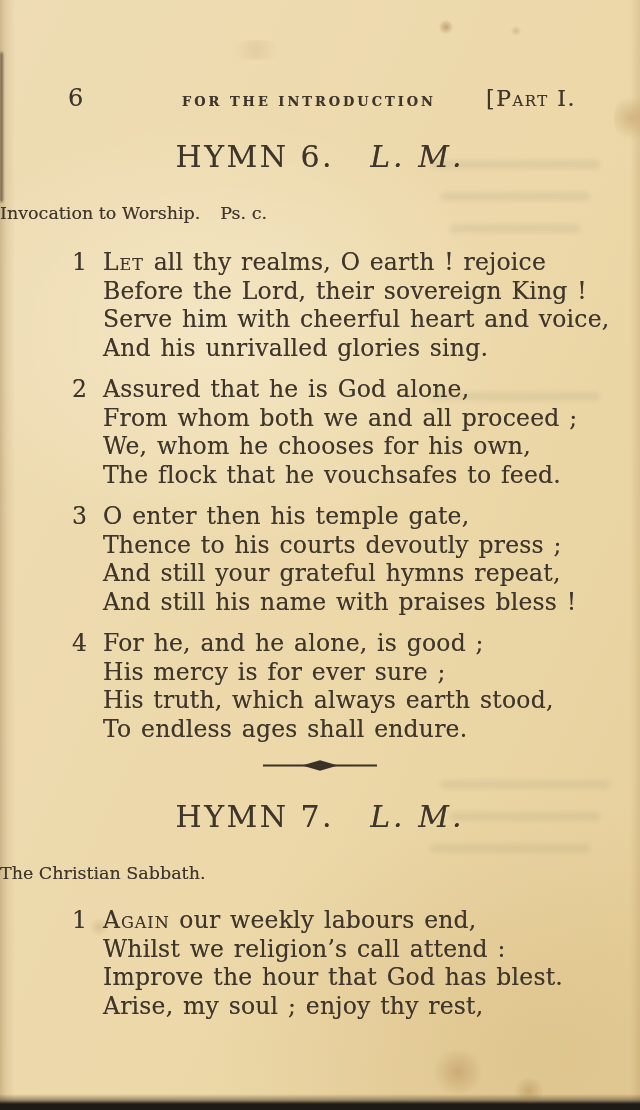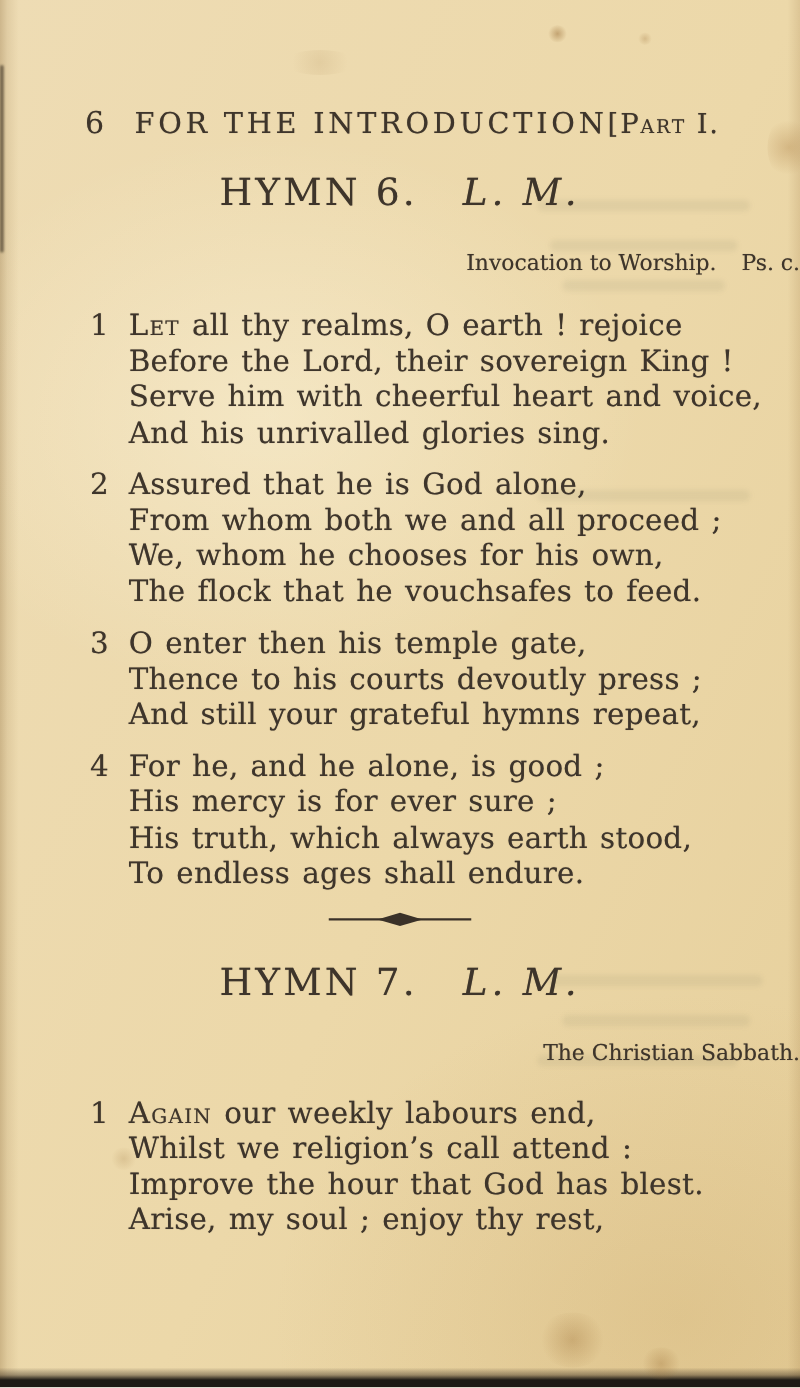--- a/index.html
+++ b/index.html
@@ -53,30 +53,30 @@
 
   
   .content { position:relative; z-index:2; }
   .sc { font-variant-caps:small-caps; }
 
   .running-head {
     display:flex; align-items:baseline;
     margin:86px 64px 0 68px; line-height:24px;
   }
   .pagenum  { font-size:24px; width:64px; }
-  .rh-title { flex:1; text-align:center; font-size:23px; letter-spacing:3px; white-space:nowrap; }
+  .rh-title { flex:1; text-align:center; font-size:13px; letter-spacing:3px; white-space:nowrap;font-weight:bold; }
   .rh-part  { font-size:22px; letter-spacing:1.5px; white-space:nowrap; }
 
   .hymn-heading {
     margin:25px 0 0 0; text-align:center; font-weight:normal;
     font-size:30px; line-height:36px; letter-spacing:2.5px; white-space:nowrap;
   }
   .meter { font-style:italic; margin-left:24px; letter-spacing:3px;margin-top:21px; }
 
-  .epigraph { margin-top:27px; text-align:right; font-size:17.5px; line-height:22px; }
+  .epigraph { margin-top:27px; text-align:left; font-size:17.5px; line-height:22px; }
   .epi-ref  { margin-left:20px; }
 
   .verses { margin:24px 40px 0 72px; }
   .h7 .verses { margin-top:22px; }
   .verse { display:flex; font-size:23.5px; line-height:28.5px; letter-spacing:0.2px; word-spacing:2px; margin-bottom:13px; }
   .vnum  { width:31px; flex:0 0 31px; }
   .vlines { flex:1; }
   .vline { margin:0; white-space:nowrap; }
   .sc-open { font-variant-caps:small-caps; letter-spacing:1px; }
 
@@ -144,20 +144,21 @@
             <p class="vline">The flock that he vouchsafes to feed.</p>
           </div>
         </div>
 
         <div class="verse">
           <span class="vnum">3</span>
           <div class="vlines">
             <p class="vline">O enter then his temple gate,</p>
             <p class="vline">Thence to his courts devoutly press ;</p>
             <p class="vline">And still your grateful hymns repeat,</p>
+            <p class="vline">And still his name with praises bless !</p>
           </div>
         </div>
 
         <div class="verse">
           <span class="vnum">4</span>
           <div class="vlines">
             <p class="vline">For he, and he alone, is good ;</p>
             <p class="vline">His mercy is for ever sure ;</p>
             <p class="vline">His truth, which always earth stood,</p>
             <p class="vline">To endless ages shall endure.</p>

